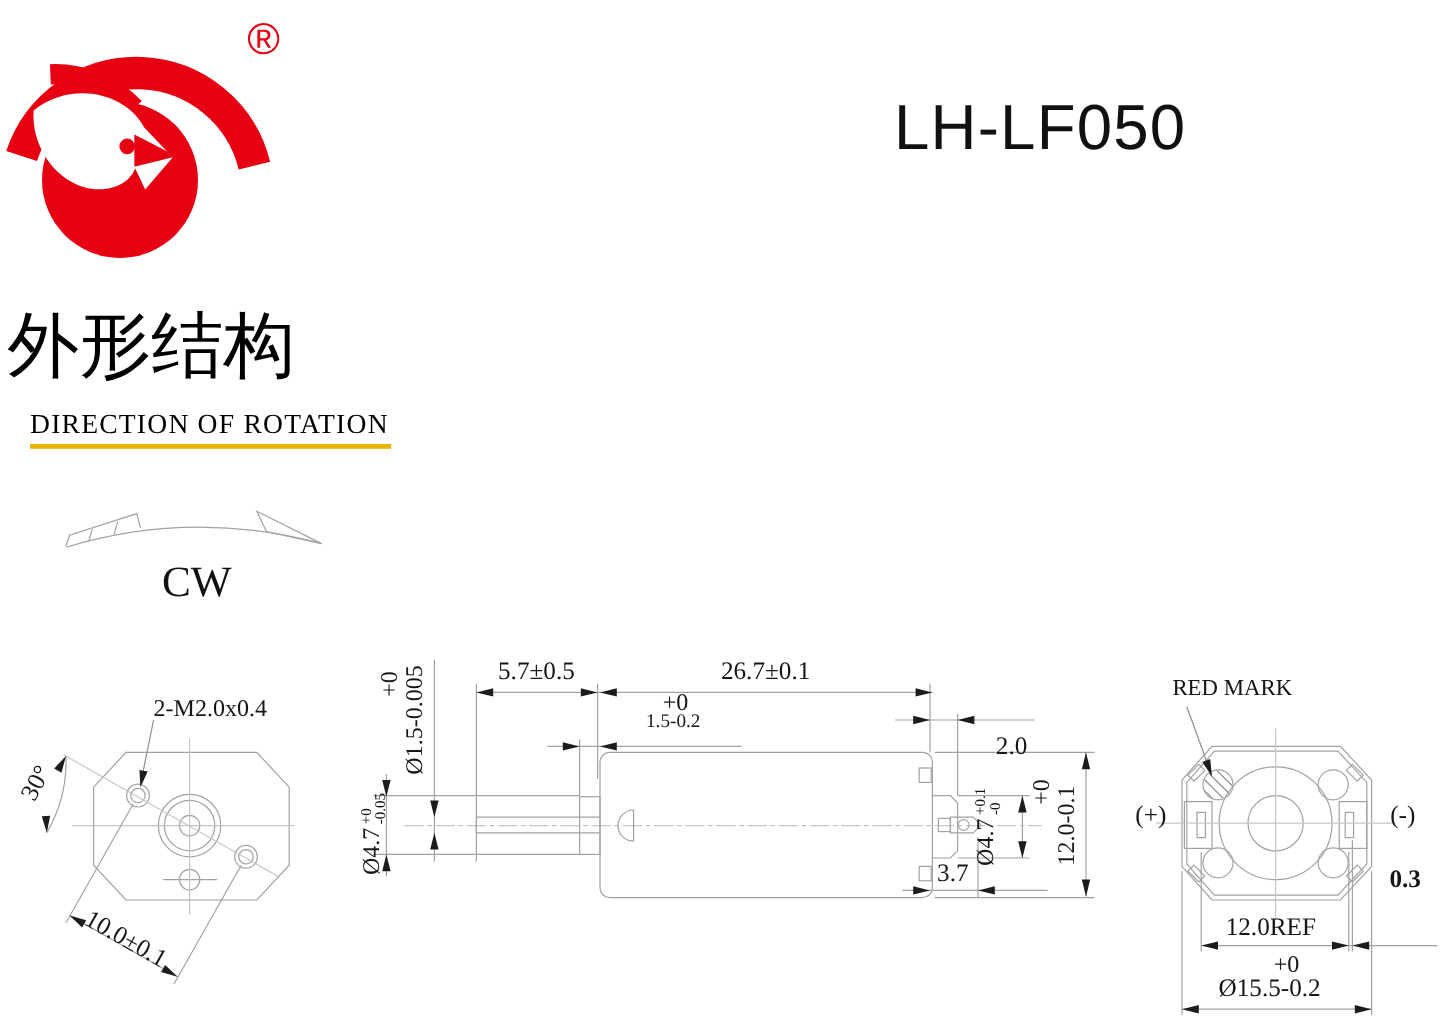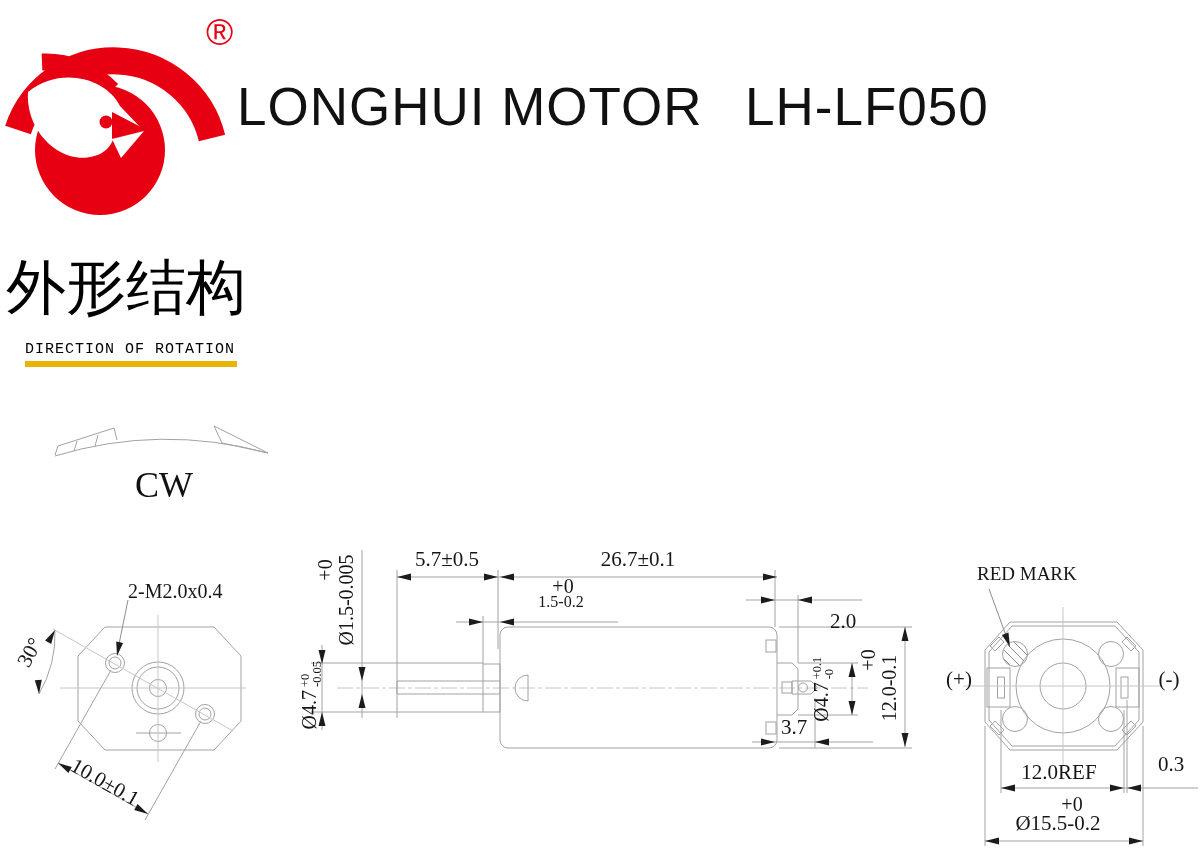--- a/index.html
+++ b/index.html
@@ -7,22 +7,22 @@
           font-family:"Liberation Sans", sans-serif; color:#161616; }
   .abs { position:absolute; white-space:nowrap; }
   svg { position:absolute; left:0; top:0; }
   
   .brand   { left:237px; top:76px; font-size:53px; letter-spacing:1px; color:#111; }
   .model   { left:745px; top:76px; font-size:53px; letter-spacing:1px; color:#111; }
   .regmark { left:206px; top:12px; font-size:37px; color:#e60012; font-family:"Liberation Sans",sans-serif; }
   
   .title-cn { left:6px;  top:248px; font-size:60px; font-family:"Liberation Serif", serif; letter-spacing:0px; color:#000; }
   .title-en { left:266px; top:250px; font-size:58px; letter-spacing:-1px; word-spacing:22px; color:#000; }
-  .subtitle { left:25px; top:341px; font-size:15px; letter-spacing:1px; font-family:Liberation Mono, monospace;
-              color:#000; border-bottom:6px solid #eab308; padding:0 2px 3px 0; }
+  .subtitle { left:25px; top:341px; font-size:23px; letter-spacing:1px; font-family:Liberation Serif, serif;
+              color:#000; border-bottom:4px solid #eab308; padding:0 2px 3px 0; }
   
   .dim { position:absolute; font-family:"Liberation Serif", serif; font-size:21px; color:#161616; white-space:nowrap; }
   .ctr { text-align:center; }
   .rot { transform-origin:center center; }
   .vlabel { position:absolute; font-family:"Liberation Serif", serif; font-size:20px; color:#161616;
             text-align:center; line-height:21px; transform:rotate(-90deg); transform-origin:center center; white-space:nowrap; }
   .vlabel .l1 { display:block; }
   .tolstack { display:inline-flex; flex-direction:column; font-size:12.5px; line-height:12px;
               vertical-align:middle; margin-left:3px; text-align:left; }
   .cw { left:135px; top:464px; font-size:36px; font-family:"Liberation Serif", serif; color:#111;text-align:center; }
@@ -158,21 +158,20 @@
       <polygon points="1010,647 1001.9,635 1008.5,632.6"></polygon>
       <polygon points="1001,788 1015,784.5 1015,791.5"></polygon>
       <polygon points="1124,788 1110,784.5 1110,791.5"></polygon>
       <polygon points="1127,788 1141,784.5 1141,791.5"></polygon>
       <polygon points="985,841 999,837.5 999,844.5"></polygon>
       <polygon points="1143,841 1129,837.5 1129,844.5"></polygon>
     </g>
   </svg>
 
   <div class="abs regmark">®</div>
-  <div class="abs brand">LONGHUI MOTOR</div>
   <div class="abs model">LH-LF050</div>
 
   <div class="abs title-cn">外形结构</div>
   <div class="abs subtitle">DIRECTION OF ROTATION</div>
 
   <div class="abs cw">CW</div>
 
   <div class="dim" style="left:128px; top:580px; font-size:20px;">2-M2.0x0.4</div>
   <div class="dim rot" style="left:10px; top:640px; width:40px; text-align:center; transform:rotate(-62deg);">30°</div>
   <div class="dim rot ctr" style="left:50px; top:770px; width:110px; transform:rotate(29.5deg);">10.0±0.1</div>
@@ -201,17 +200,17 @@
   <div class="dim ctr" style="left:769px; top:715px; width:50px;">3.7</div>
   <div class="vlabel" style="left:814px; top:667px; width:130px;">
     <span class="l1" style="transform:translateX(28px); display:block;">+0</span>
     <span class="l2">12.0-0.1</span>
   </div>
 
   <div class="dim" style="left:977px; top:563px; font-size:19px;">RED MARK</div>
   <div class="dim ctr" style="left:939px; top:667px; width:40px;">(+)</div>
   <div class="dim ctr" style="left:1149px; top:667px; width:40px;">(-)</div>
   <div class="dim ctr" style="left:1009px; top:760px; width:100px;">12.0REF</div>
-  <div class="dim ctr" style="left:1146px; top:752px; width:50px;">0.3</div>
+  <div class="dim ctr" style="left:1146px; top:720px; width:50px;font-weight:bold;">0.3</div>
   <div class="dim ctr" style="left:1047px; top:793px; width:50px; font-size:20px;">+0</div>
   <div class="dim ctr" style="left:1003px; top:811px; width:110px;">Ø15.5-0.2</div>
 
 </div>
 
 </body></html>

